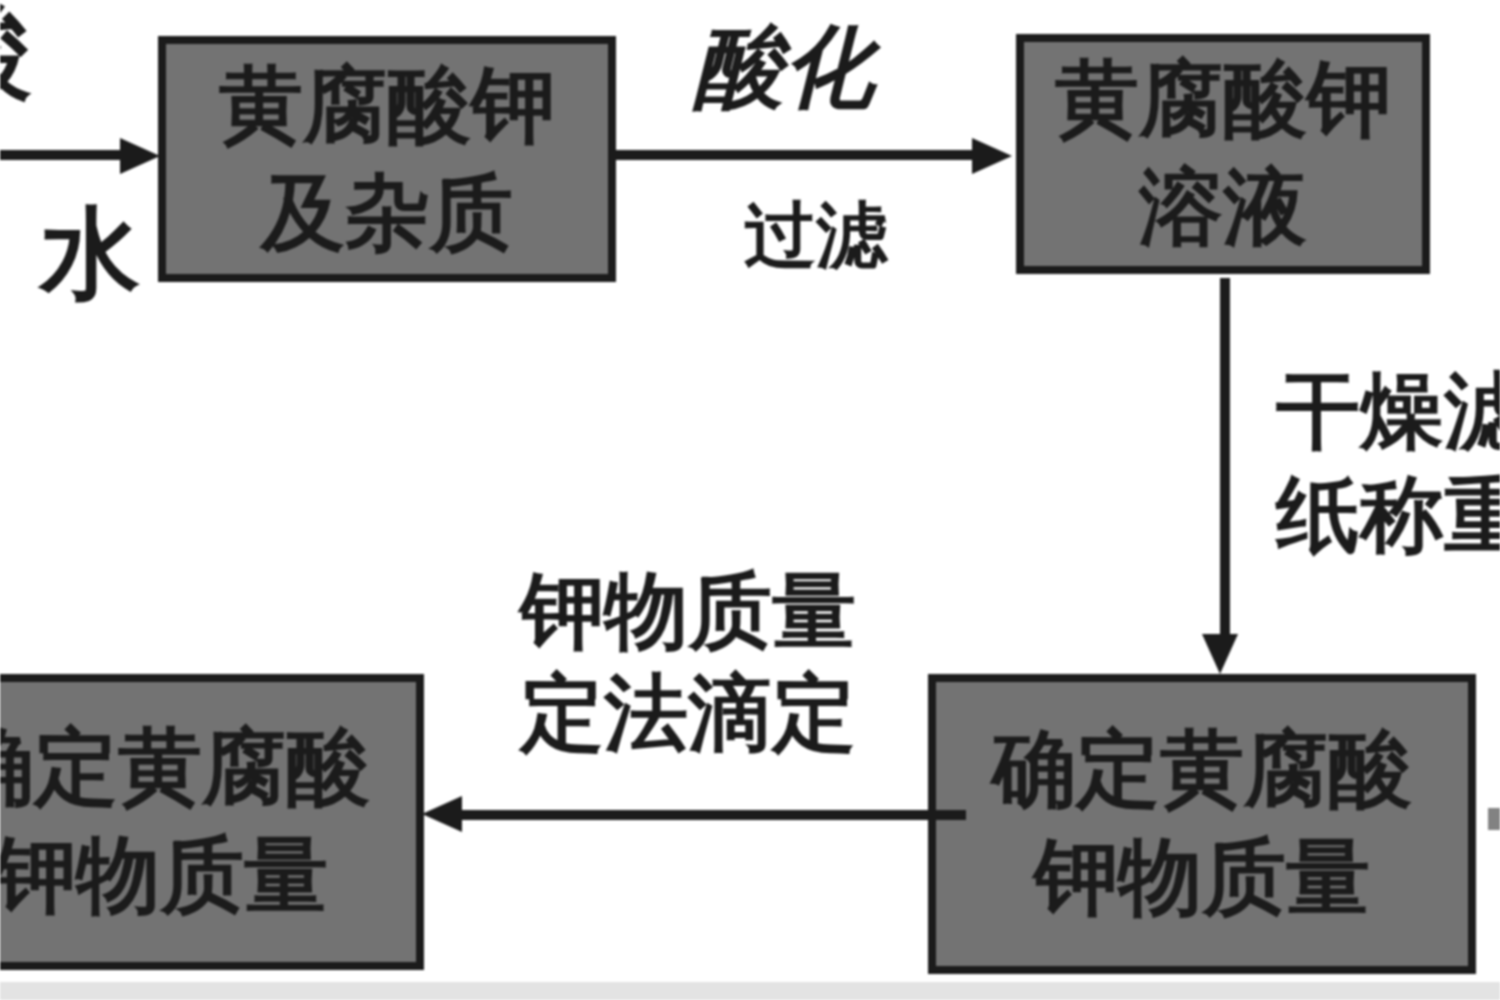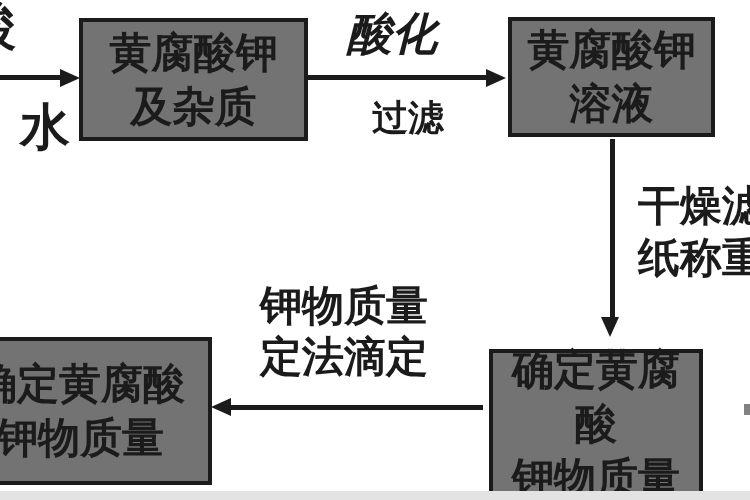--- a/index.html
+++ b/index.html
@@ -59,21 +59,21 @@
     border-right: 20px solid var(--ink);
   }
   .head.down {
     border-left: 9px solid transparent;
     border-right: 9px solid transparent;
     border-top: 20px solid var(--ink);
   }
   
   #box-material        { left: 79px;  top: 18px;  width: 229px; height: 123px; }
   #box-solution        { left: 508px; top: 17px;  width: 207px; height: 120px; }
-  #box-determine-right { left: 489px; top: 337px; width: 214px; height: 150px; margin-top: 12px; }
+  #box-determine-right { left: 464px; top: 337px; width: 274px; height: 150px; }
   #box-determine-left  { left: -52px; top: 337px; width: 264px; height: 148px; }
   
   #arrow-input-line    { left: 0px;   top: 75px;  width: 66px;  height: 5px; }
   #arrow-input-head    { left: 60px;  top: 69px; }
   #arrow-acidify-line  { left: 308px; top: 75px;  width: 182px; height: 5px; }
   #arrow-acidify-head  { left: 486px; top: 69px; }
   #arrow-dry-line      { left: 610px; top: 139px; width: 5px;   height: 180px; }
   #arrow-dry-head      { left: 601px; top: 317px; }
   #arrow-titrate-line  { left: 229px; top: 405px; width: 254px; height: 5px; }
   #arrow-titrate-head  { left: 211px; top: 398px; }

